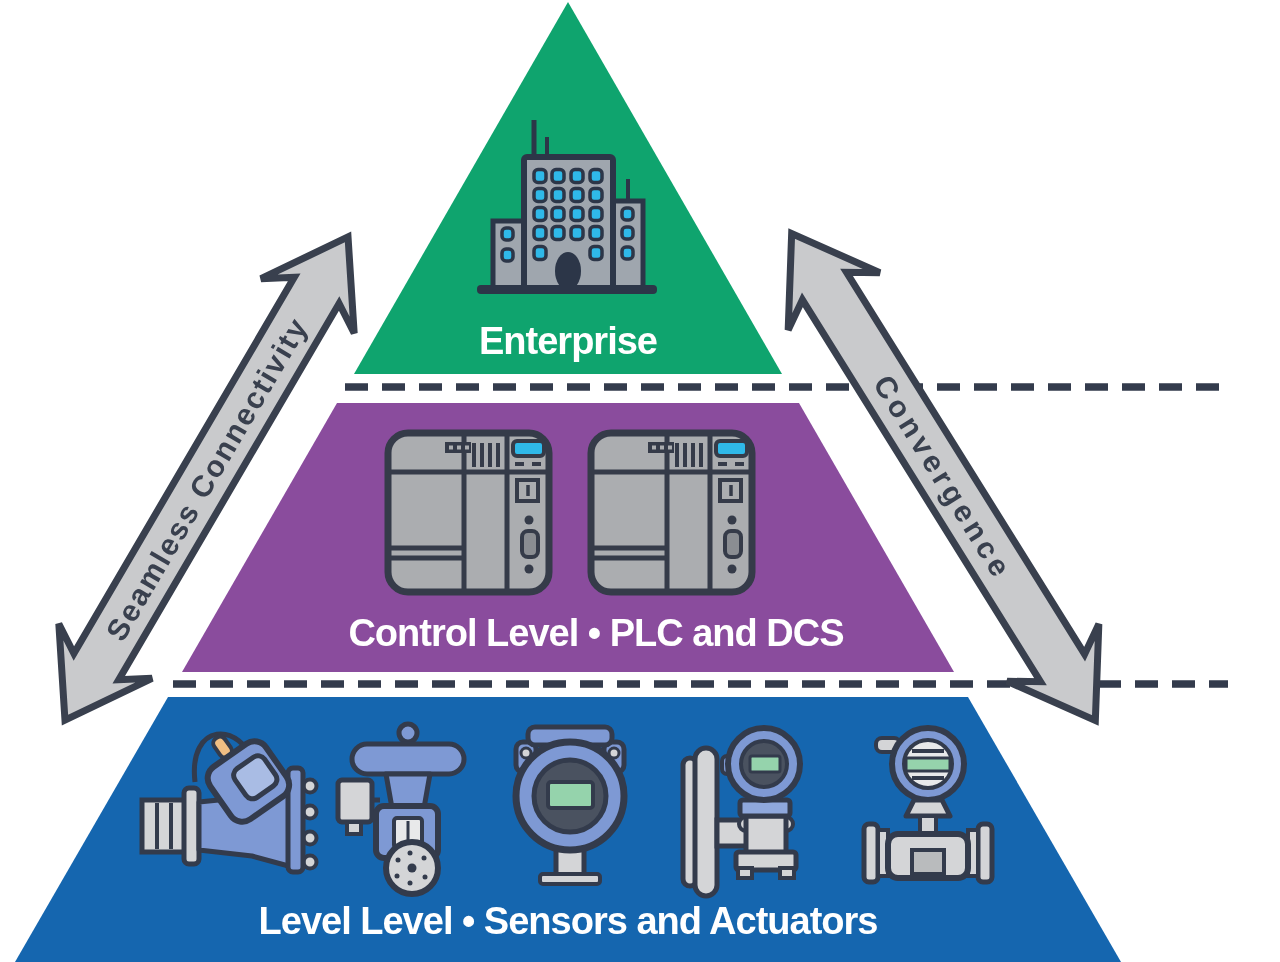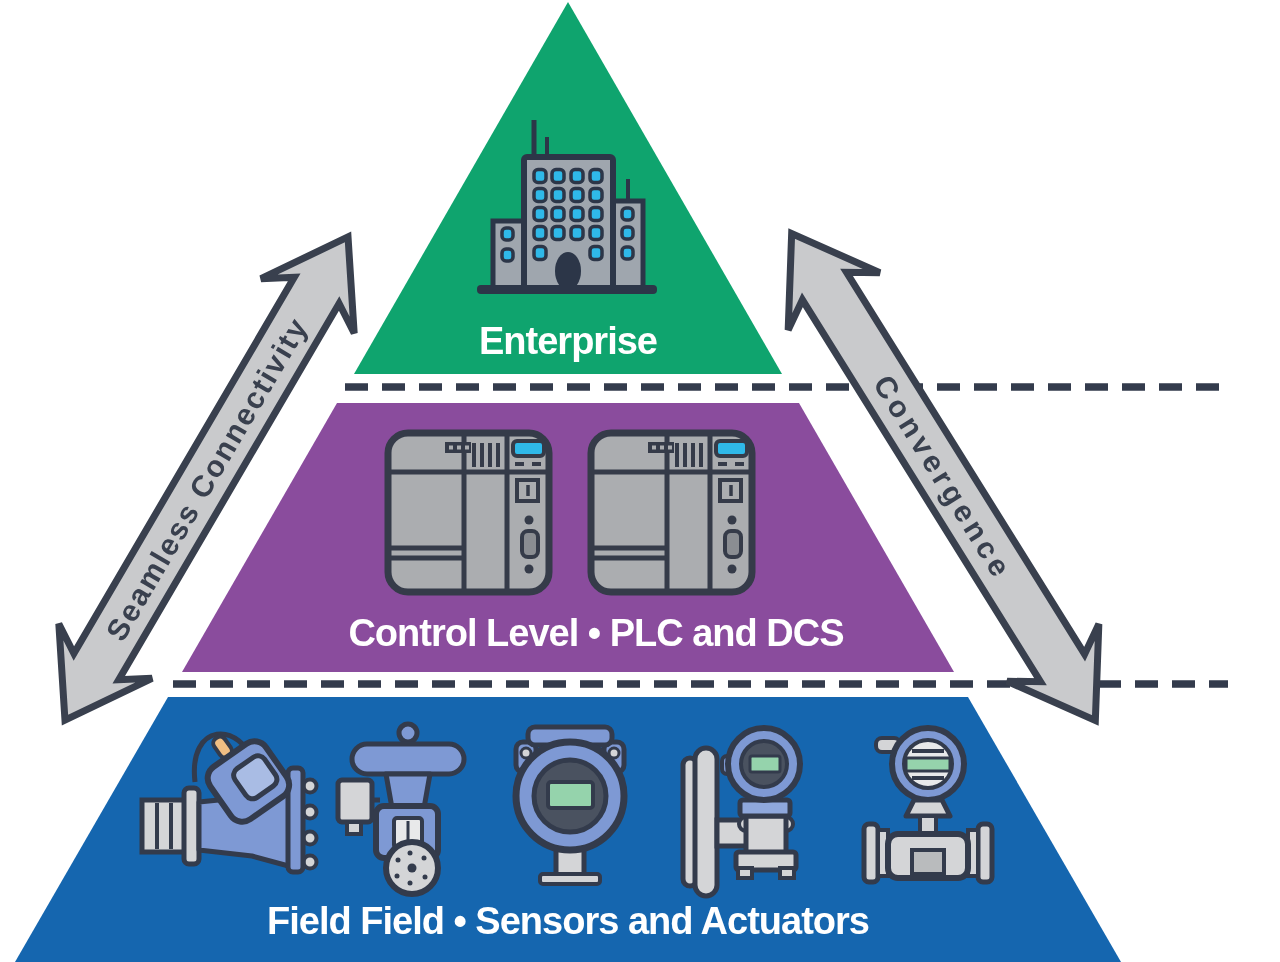--- a/index.html
+++ b/index.html
@@ -201,14 +201,14 @@
     <g transform="translate(943.5,477) rotate(58.06)">
       <polygon class="arrow-poly" points="-287,0 -207,54 -225,26 225,26 207,54 287,0 207,-54 225,-26 -225,-26 -207,-54"></polygon>
       <text class="arrow-text right" x="0" y="11" text-anchor="middle">Convergence</text>
     </g>
   </svg>
 
   <div class="lvl-label" style="left:568px;top:341px;">Enterprise</div>
 
   <div class="lvl-label" style="left:568px;top:633px;margin-left:28px;">Control Level • PLC and DCS</div>
 
-  <div class="lvl-label" style="left:568px;top:921px;">Field Field • Sensors and Actuators</div>
+  <div class="lvl-label" style="left:568px;top:921px;">Level Level • Sensors and Actuators</div>
 </div>
 
 </body></html>

